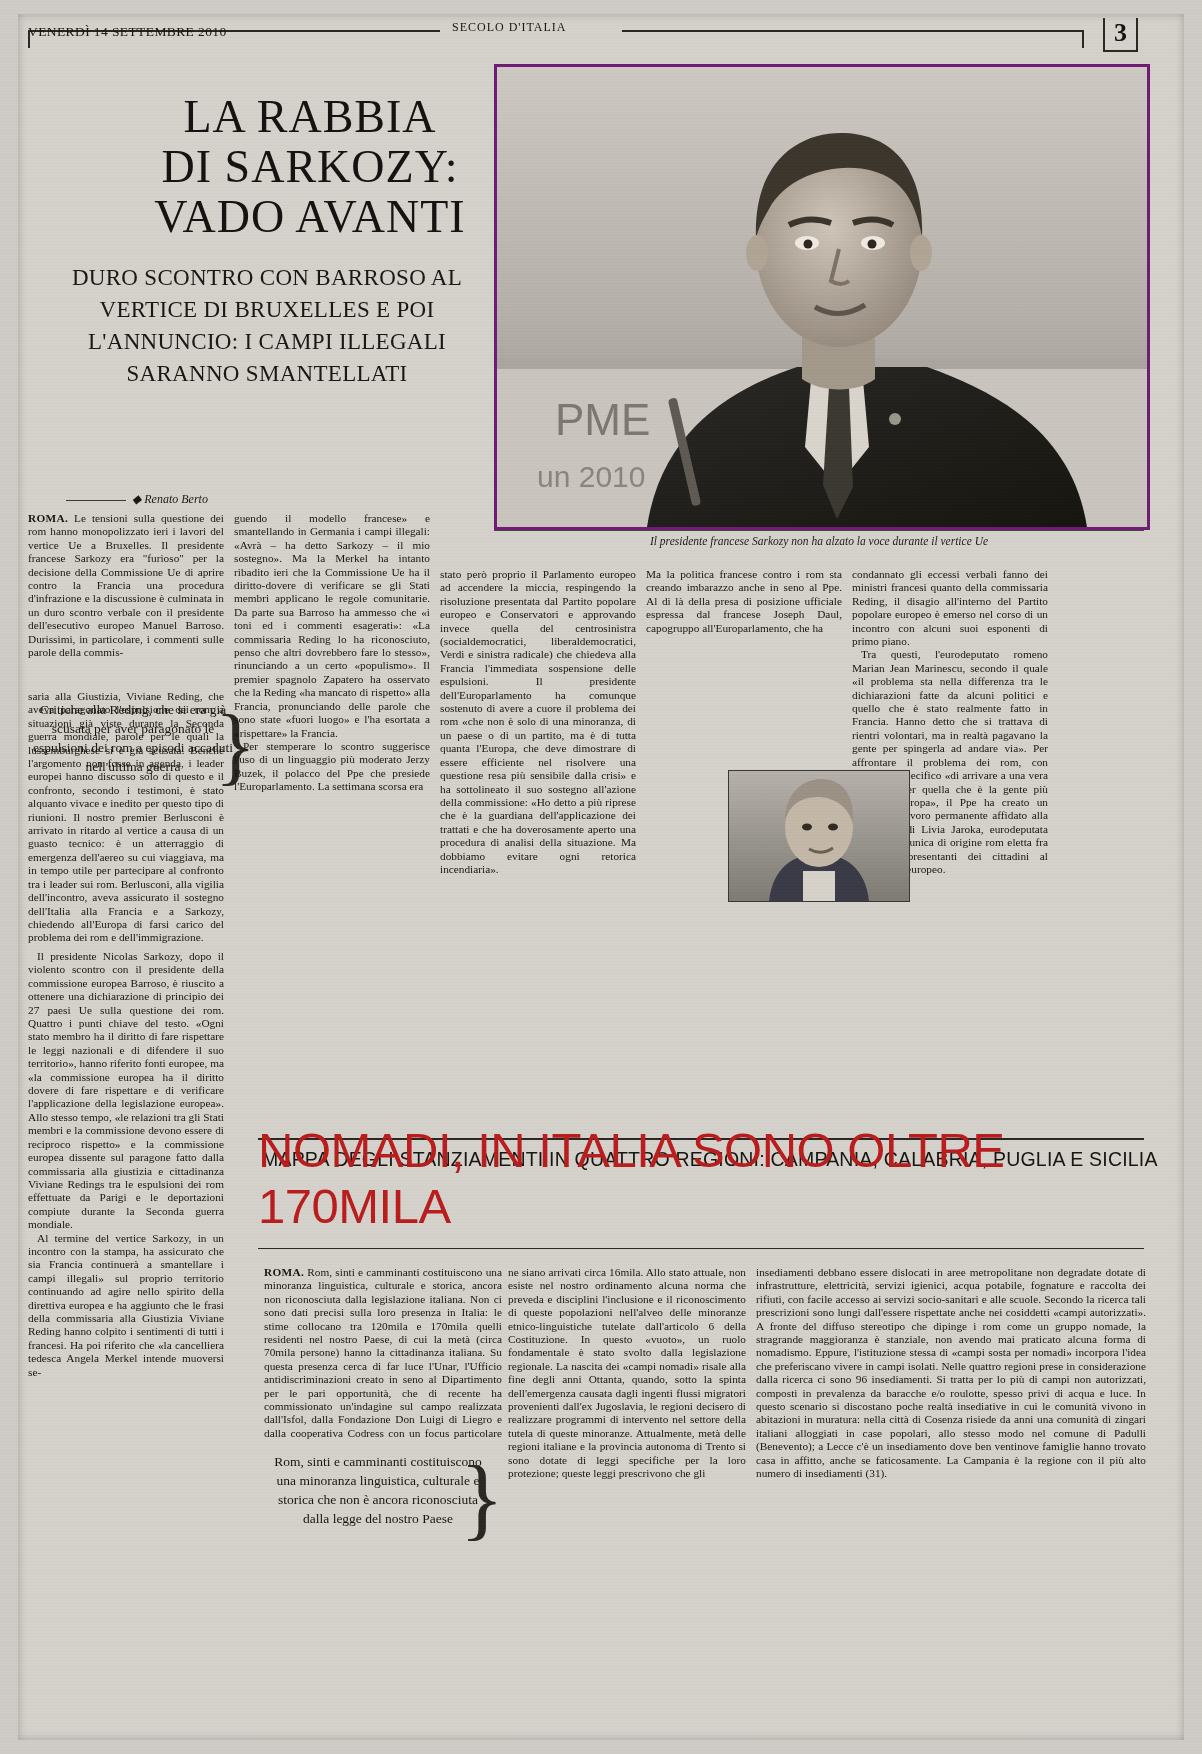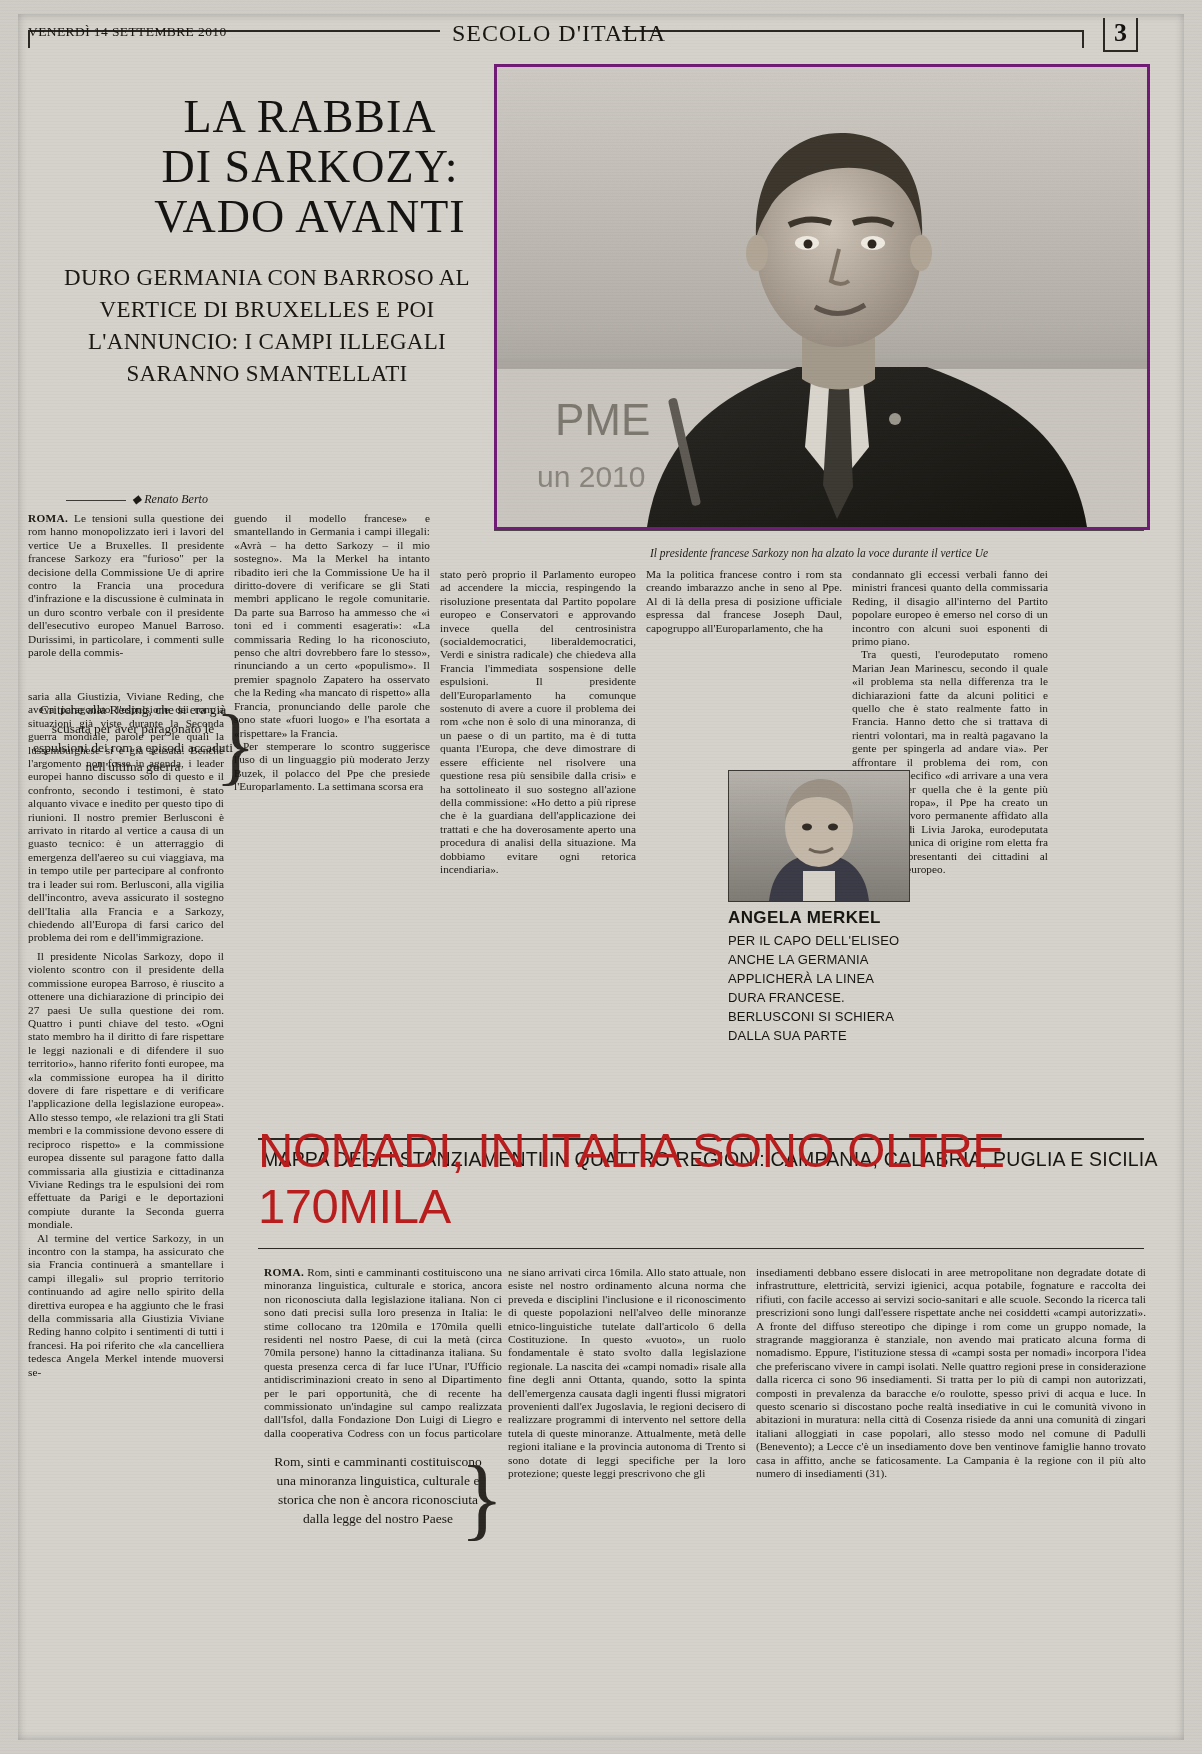--- a/index.html
+++ b/index.html
@@ -51,21 +51,21 @@
     position: absolute;
     left: 6px; top: 8px;
     font-size: 13.5px;
     letter-spacing: .4px;
     color: #17150f;
     font-family: "Liberation Serif", serif;
   }
   .mh-title {
     position: absolute;
     left: 430px; top: 4px;
-    font-size: 24px;
+    font-size: 12px;
     letter-spacing: 1px;
     color: #17150f;
     font-family: "Liberation Serif", serif;
   }
   .mh-title-rule-l, .mh-title-rule-r {
     position: absolute;
     top: 14px;
     height: 16px;
     border-top: 2px solid #2a2723;
   }
@@ -125,21 +125,21 @@
   .photo-caption {
     position: absolute;
     left: 494px;
     top: 530px;
     width: 650px;
     font-size: 11.5px;
     font-style: italic;
     text-align: center;
     color: #1d1a16;
     border-top: 1px solid #4a4742;
-    padding-top: 16px;
+    padding-top: 4px;
   }
   
   .byline {
     position: absolute;
     left: 32px;
     top: 492px;
     width: 210px;
     font-size: 12px;
     font-style: italic;
     text-align: center;
@@ -285,21 +285,21 @@
     <div class="mh-date">VENERDÌ 14 SETTEMBRE 2010</div>
     <div class="mh-title">SECOLO D'ITALIA</div>
     <div class="mh-page">3</div>
   </div>
 
   <div class="headline">
     <div class="l">LA RABBIA</div>
     <div class="l">DI SARKOZY:</div>
     <div class="l">VADO AVANTI</div>
   </div>
-  <div class="subhead">DURO GERMANIA CON BARROSO AL VERTICE DI BRUXELLES E POI L'ANNUNCIO: I CAMPI ILLEGALI SARANNO SMANTELLATI</div>
+  <div class="subhead">DURO SCONTRO CON BARROSO AL VERTICE DI BRUXELLES E POI L'ANNUNCIO: I CAMPI ILLEGALI SARANNO SMANTELLATI</div>
 
   <div class="photo-wrap">
     <svg width="650" height="460" viewBox="0 0 650 460">
       <defs>
         <linearGradient id="bgv" x1="0" y1="0" x2="0" y2="1">
           <stop offset="0" stop-color="#cdc9c2"></stop>
           <stop offset="0.55" stop-color="#b4b0a9"></stop>
           <stop offset="1" stop-color="#8d8a84"></stop>
         </linearGradient>
         <radialGradient id="face" cx="0.45" cy="0.4" r="0.7">
@@ -398,24 +398,20 @@
       <rect width="180" height="130" fill="url(#mbg)"></rect>
       <path d="M40 130 C44 96 64 84 90 82 C116 84 136 96 140 130 Z" fill="#3a3a46"></path>
       <ellipse cx="90" cy="56" rx="34" ry="40" fill="#c3b8a8"></ellipse>
       <path d="M56 50 C56 18 78 8 92 8 C112 8 126 22 124 52 C118 34 104 26 88 26 C72 26 60 34 56 50 Z" fill="#9b9184"></path>
       <ellipse cx="78" cy="56" rx="5" ry="3.4" fill="#2f2a24"></ellipse>
       <ellipse cx="104" cy="56" rx="5" ry="3.4" fill="#2f2a24"></ellipse>
       <path d="M80 78 q12 7 24 -1" stroke="#6a5f52" stroke-width="3" fill="none"></path>
       <rect x="74" y="100" width="32" height="30" fill="#d6d2c9"></rect>
     </svg>
   </div>
-  <div class="merkel-text">
-    <div class="name">ANGELA MERKEL</div>
-    <div class="sub">PER IL CAPO DELL'ELISEO ANCHE LA GERMANIA APPLICHERÀ LA LINEA DURA FRANCESE. BERLUSCONI SI SCHIERA DALLA SUA PARTE</div>
-  </div>
 
   <div class="div-rule"></div>
   <div class="kicker2">MAPPA DEGLI STANZIAMENTI IN QUATTRO REGIONI: CAMPANIA, CALABRIA, PUGLIA E SICILIA</div>
   <div class="head2">NOMADI, IN ITALIA SONO OLTRE 170MILA</div>
   <div class="div-rule2"></div>
 
   <div class="col" style="left:264px; top:1266px; width:238px; height:176px; overflow:hidden;">
     <p class="first"><span class="dropname">ROMA.</span> Rom, sinti e camminanti costituiscono una minoranza linguistica, culturale e storica, ancora non riconosciuta dalla legislazione italiana. Non ci sono dati precisi sulla loro presenza in Italia: le stime collocano tra 120mila e 170mila quelli residenti nel nostro Paese, di cui la metà (circa 70mila persone) hanno la cittadinanza italiana. Su questa presenza cerca di far luce l'Unar, l'Ufficio antidiscriminazioni creato in seno al Dipartimento per le pari opportunità, che di recente ha commissionato un'indagine sul campo realizzata dall'Isfol, dalla Fondazione Don Luigi di Liegro e dalla cooperativa Codress con un focus particolare su quattro regioni-obiettivo: Campania, Calabria, Puglia e Sicilia.</p>
 
   </div>

